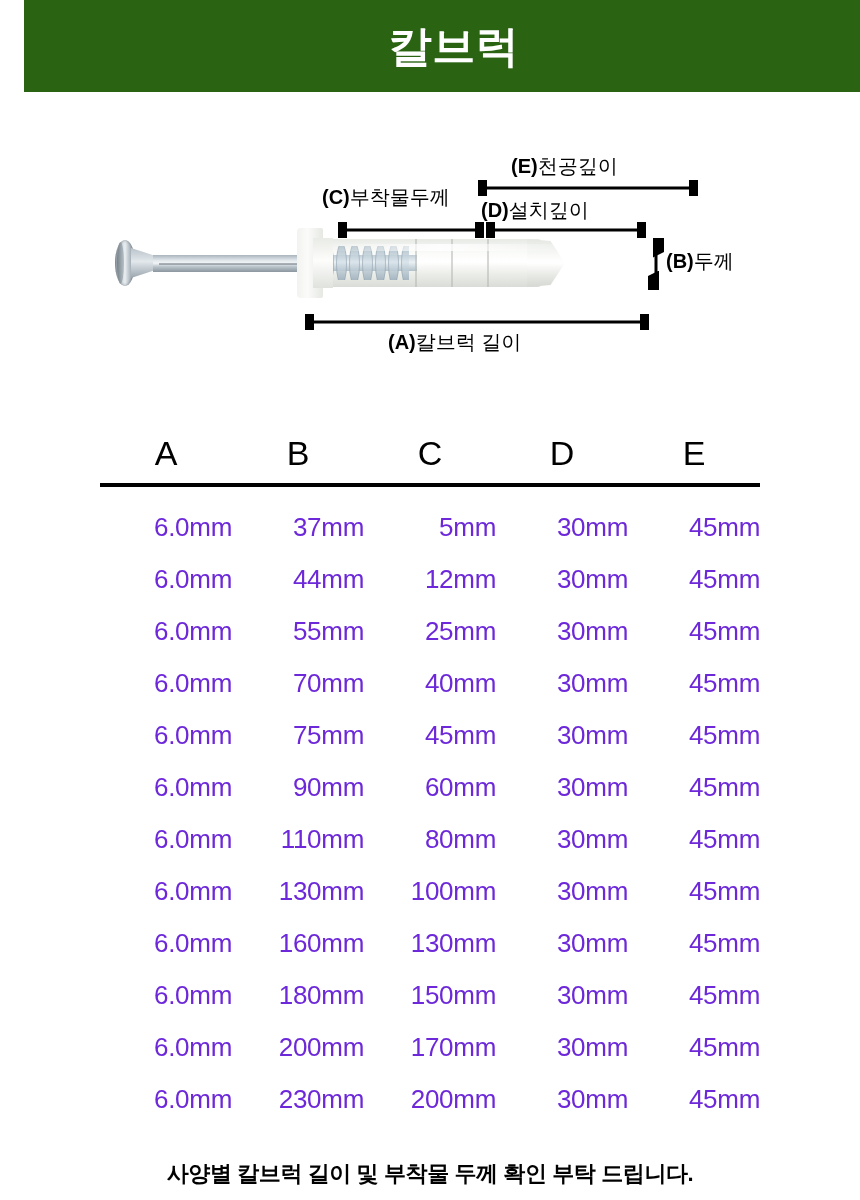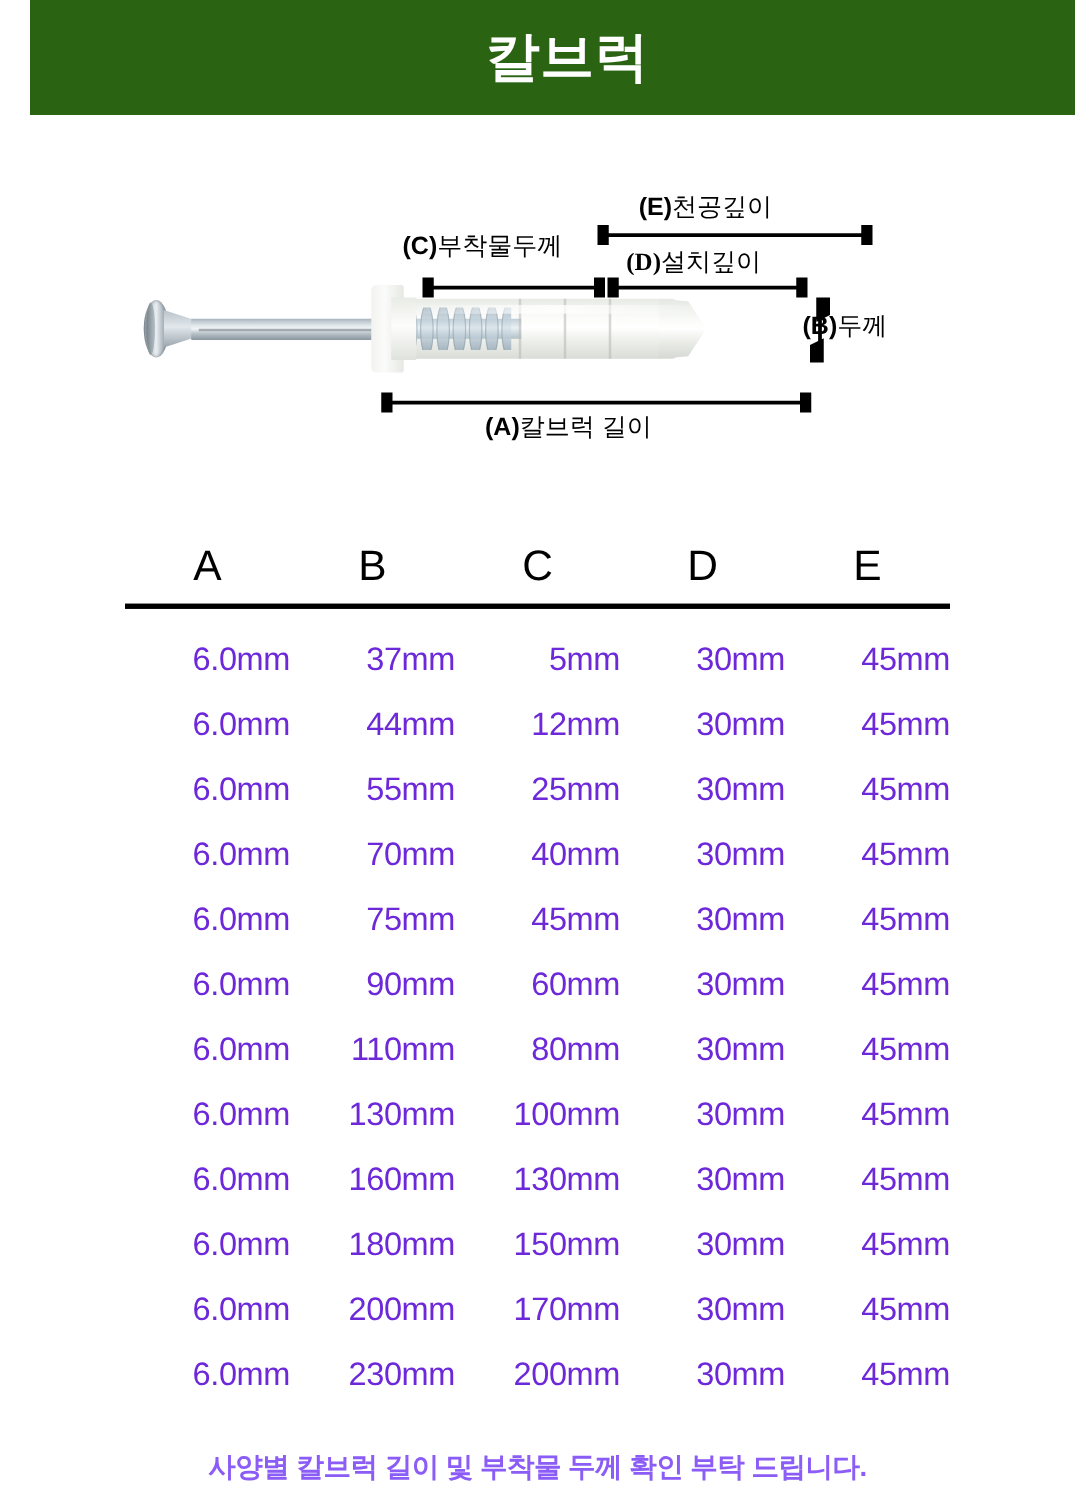--- a/index.html
+++ b/index.html
@@ -222,21 +222,21 @@
   #spec-table tbody tr:first-child td {
     padding-top: 14px;
   }
 
   
   #footer-note {
     margin-top: 34px;
     text-align: center;
     font-size: 22px;
     font-weight: bold;
-    color: #8b5cf6;
+    color: #000000;
     letter-spacing: -0.4px;
   }
 </style>
 </head>
 <body>
 
 <div id="header-banner" style="background: rgb(42, 100, 19);">
   <div id="page-title" style="color: rgb(255, 255, 255);">칼브럭</div>
 </div>
 
@@ -284,39 +284,39 @@
     <line x1="6" y1="8" x2="214" y2="8" stroke="#000" stroke-width="3" marker-start="url(#ahL)" marker-end="url(#ahR)"></line>
   </svg>
 
   <div class="dim-label" style="left:322px; top:53px;">
     <span class="code">(C)</span><span class="kr">부착물두께</span>
   </div>
   <svg class="arrow-svg" style="left:338px; top:88px;" width="146" height="16" viewBox="0 0 146 16">
     <line x1="6" y1="8" x2="140" y2="8" stroke="#000" stroke-width="3" marker-start="url(#ahL)" marker-end="url(#ahR)"></line>
   </svg>
 
-  <div class="dim-label" style="left:501px; top:66px;font-family:Liberation Serif, serif;">
+  <div class="dim-label" style="left:481px; top:66px;">
     <span class="code">(D)</span><span class="kr">설치깊이</span>
   </div>
   <svg class="arrow-svg" style="left:486px; top:88px;" width="160" height="16" viewBox="0 0 160 16">
     <line x1="6" y1="8" x2="154" y2="8" stroke="#000" stroke-width="3" marker-start="url(#ahL)" marker-end="url(#ahR)"></line>
   </svg>
 
   <svg class="arrow-svg" style="left:648px; top:104px;" width="16" height="52" viewBox="0 0 16 52">
     <defs>
       <marker id="ahU" markerWidth="9" markerHeight="9" refX="4.5" refY="8" orient="auto">
           <path d="M0,9 L9,9 L4.5,0 z" fill="#000"></path>
         </marker>
       <marker id="ahD" markerWidth="9" markerHeight="9" refX="4.5" refY="1" orient="auto">
           <path d="M0,0 L9,0 L4.5,9 z" fill="#000"></path>
         </marker>
     </defs>
     <line x1="8" y1="6" x2="8" y2="46" stroke="#000" stroke-width="3" marker-start="url(#ahU)" marker-end="url(#ahD)"></line>
   </svg>
-  <div class="dim-label" style="left:642px; top:117px;">
+  <div class="dim-label" style="left:666px; top:117px;">
     <span class="code">(B)</span><span class="kr">두께</span>
   </div>
 
   <svg class="arrow-svg" style="left:305px; top:180px;" width="344" height="16" viewBox="0 0 344 16">
     <line x1="6" y1="8" x2="338" y2="8" stroke="#000" stroke-width="3" marker-start="url(#ahL)" marker-end="url(#ahR)"></line>
   </svg>
   <div class="dim-label" style="left:388px; top:198px;text-align:center;">
     <span class="code">(A)</span><span class="kr">칼브럭 길이</span>
   </div>
 </div>

